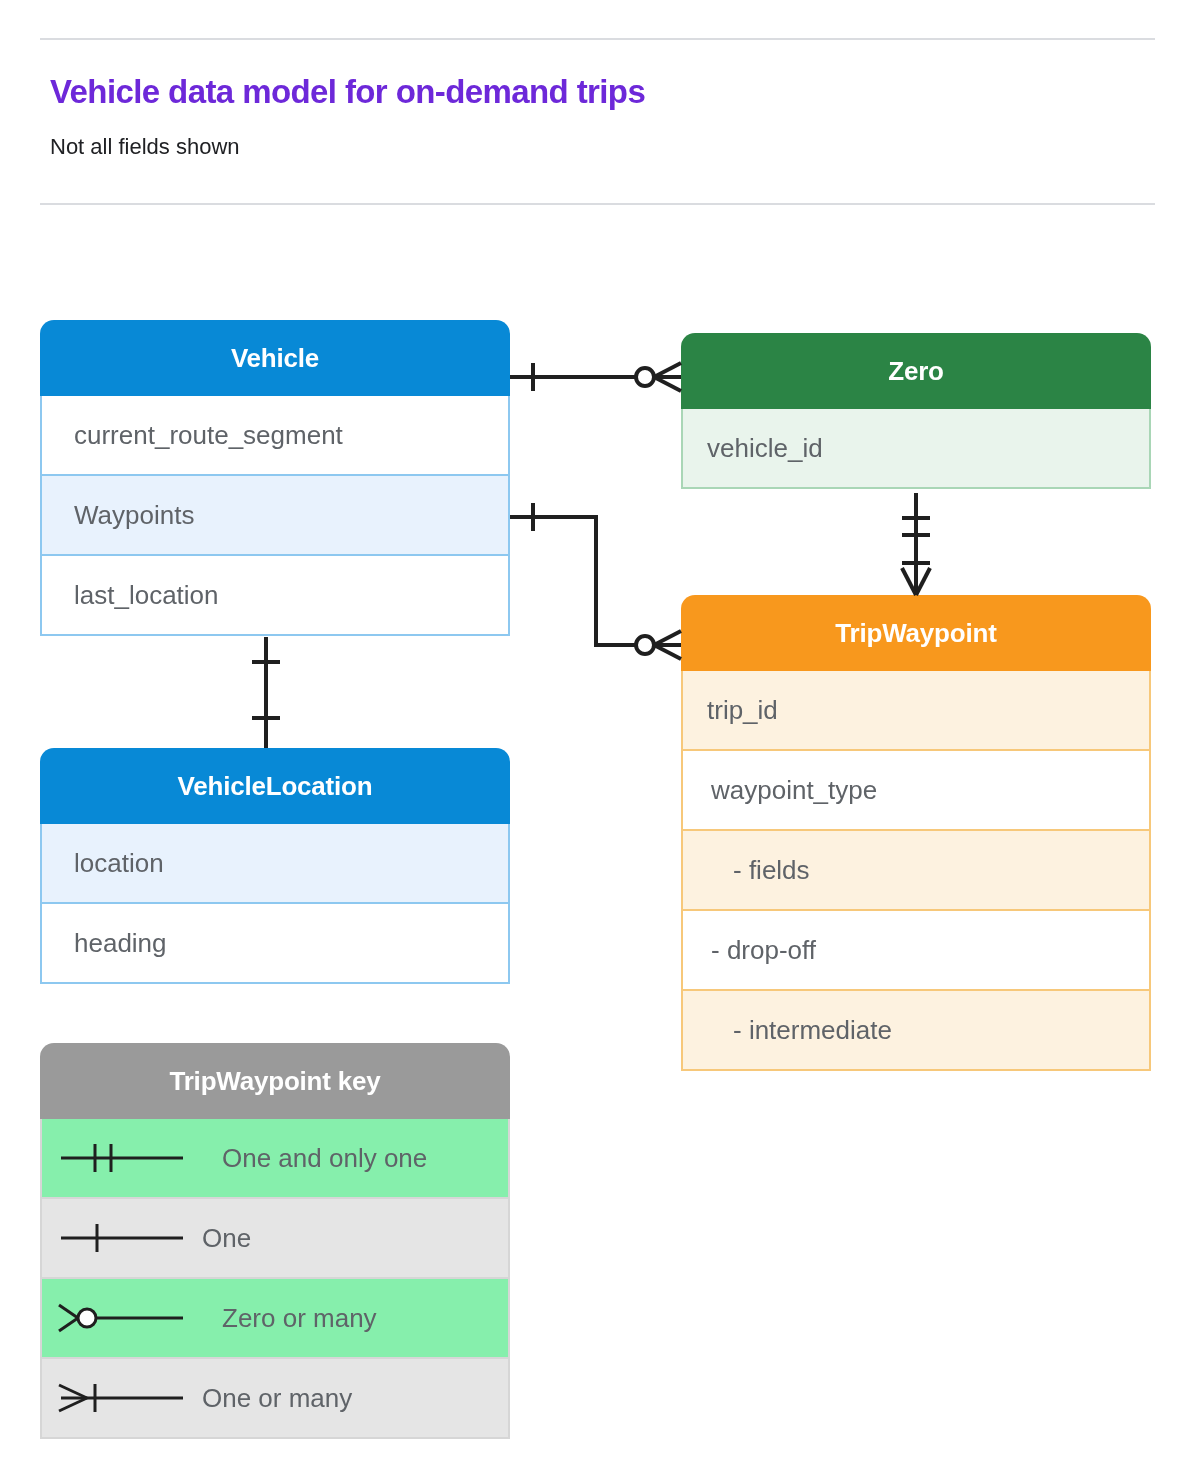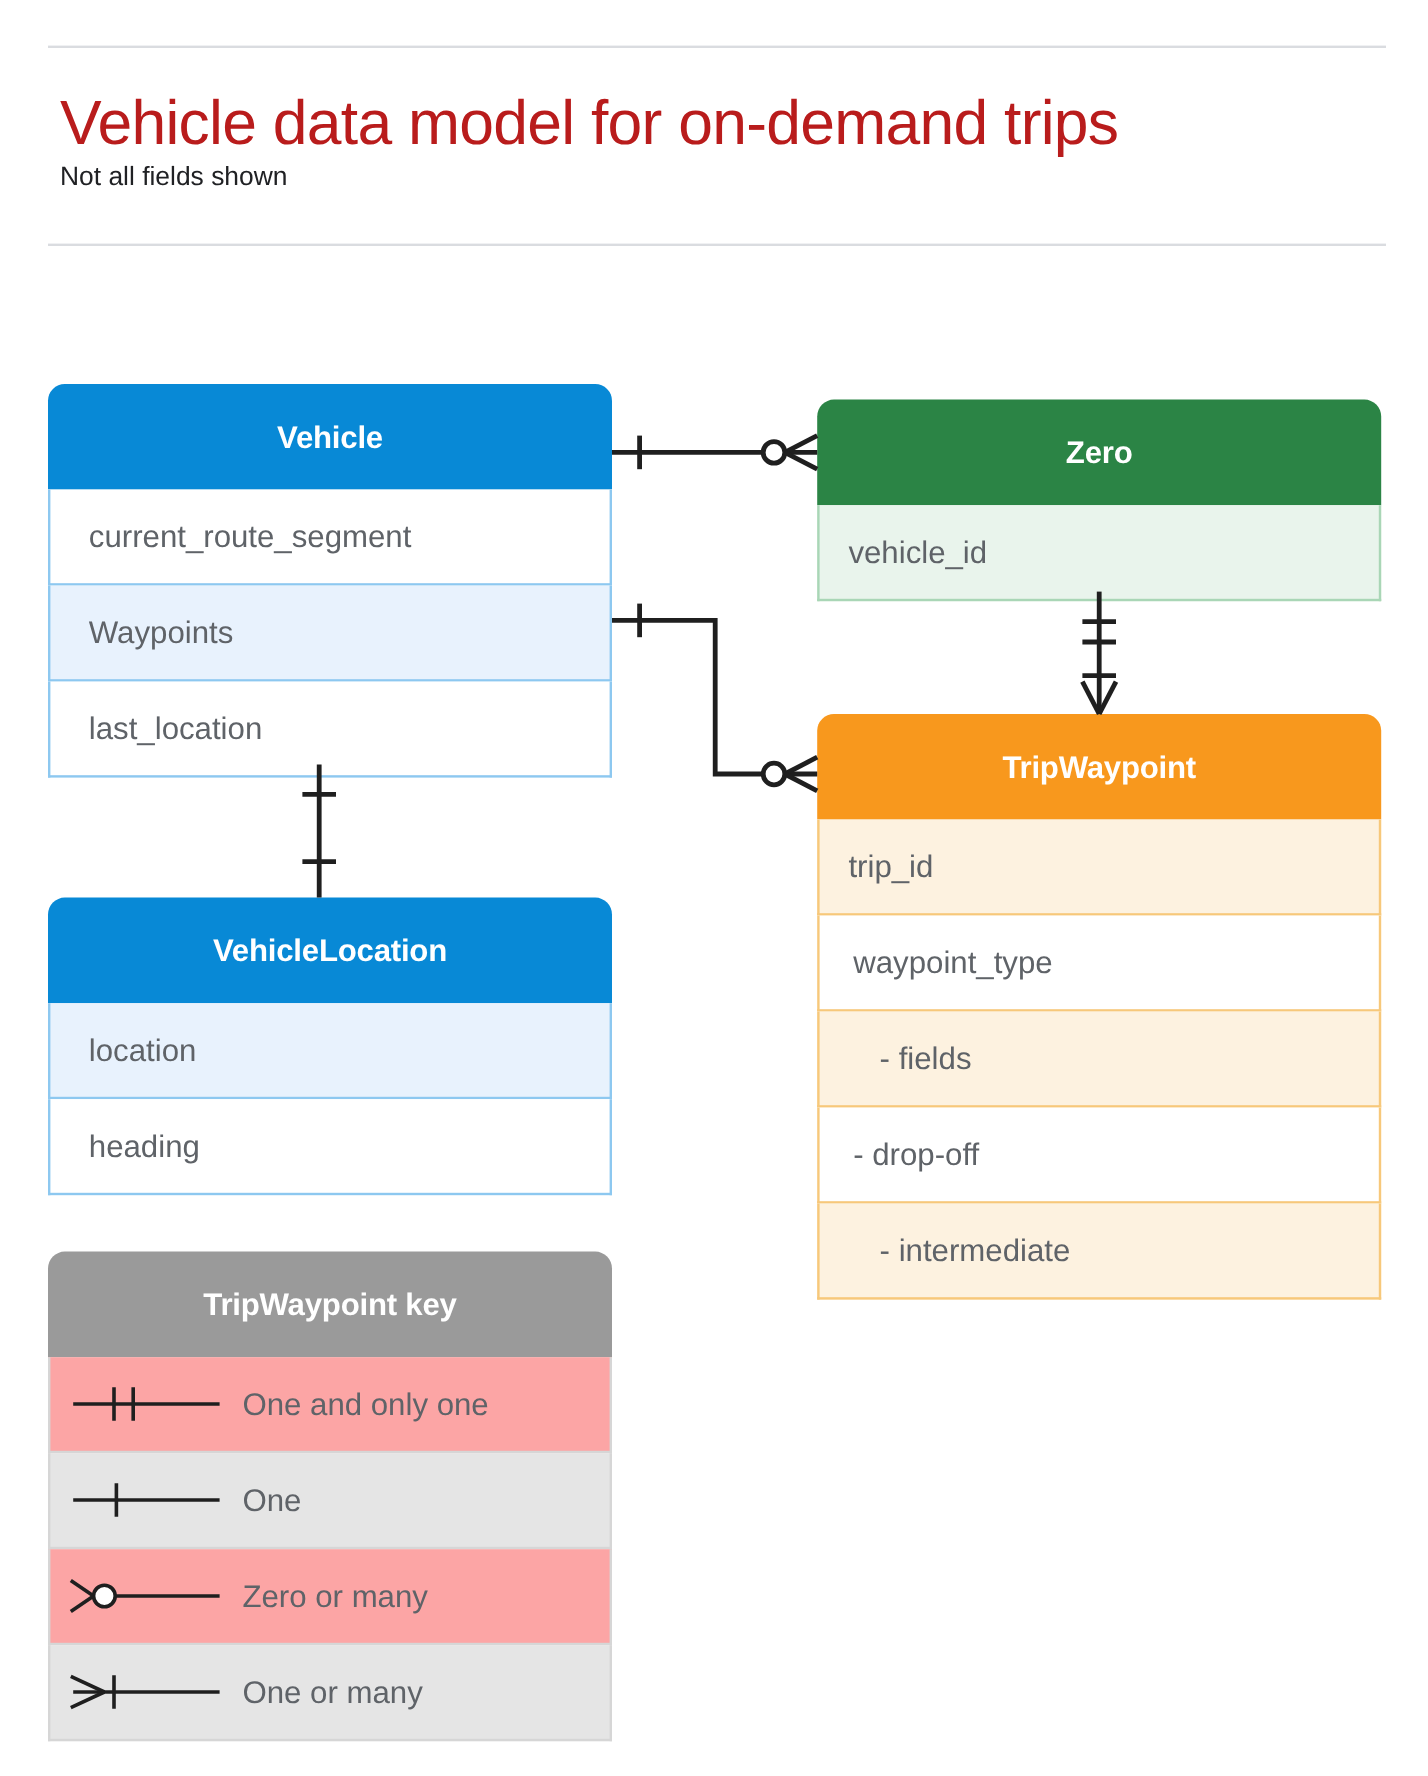--- a/index.html
+++ b/index.html
@@ -14,32 +14,32 @@
   
   .rule {
     position: absolute; left: 40px; width: 1115px; height: 2px;
     background: #dadce0;
   }
   #rule-top { top: 38px; }
   #rule-bottom { top: 203px; }
 
   #page-title {
     position: absolute; left: 50px; top: 73px;
-    font-size: 52px; font-weight: normal; color: #b91c1c;
+    font-size: 33px; font-weight: bold; color: #6d28d9;
     letter-spacing: -0.6px; white-space: nowrap;
   }
   #page-subtitle {
     position: absolute; left: 50px; top: 134px;
     font-size: 22px; color: #202124; white-space: nowrap;
   }
 
   
   .entity { position: absolute; }
   .entity-header {
-    height: 88px; display: flex; align-items: center; justify-content: center;
+    height: 76px; display: flex; align-items: center; justify-content: center;
     border-radius: 14px 14px 0 0;
     color: #ffffff; font-size: 26px; font-weight: bold;
     letter-spacing: -0.2px;
   }
   .entity-rows { display: flex; flex-direction: column; }
   .entity-row {
     height: 80px; display: flex; align-items: center;
     padding-left: 24px;
     font-size: 26px; color: #5f6368;
     border-left: 2px solid; border-right: 2px solid; border-bottom: 2px solid;
@@ -60,21 +60,21 @@
   
   .t-orange .entity-header { background: #f8981d; }
   .t-orange .entity-row { border-color: #f6c濾; }
   .t-orange .entity-row { border-color: #f7c87a; }
   .t-orange .entity-row.alt { background: #fdf2e0; }
   .t-orange .entity-row.plain { background: #ffffff; padding-left: 28px; }
 
   
   .t-gray .entity-header { background: #9a9a9a; }
   .t-gray .entity-row { border-color: #d6d6d6; }
-  .t-gray .entity-row.alt { background: #fca5a5; }
+  .t-gray .entity-row.alt { background: #86efac; gap: 20px; }
   .t-gray .entity-row.plain { background: #e5e5e5; }
 
   
   .legend-row { padding-left: 0; }
   .legend-sym {
     width: 160px; flex: 0 0 160px; height: 100%;
     display: flex; align-items: center; justify-content: center;
   }
   .legend-label { font-size: 26px; color: #5f6368; }
 

